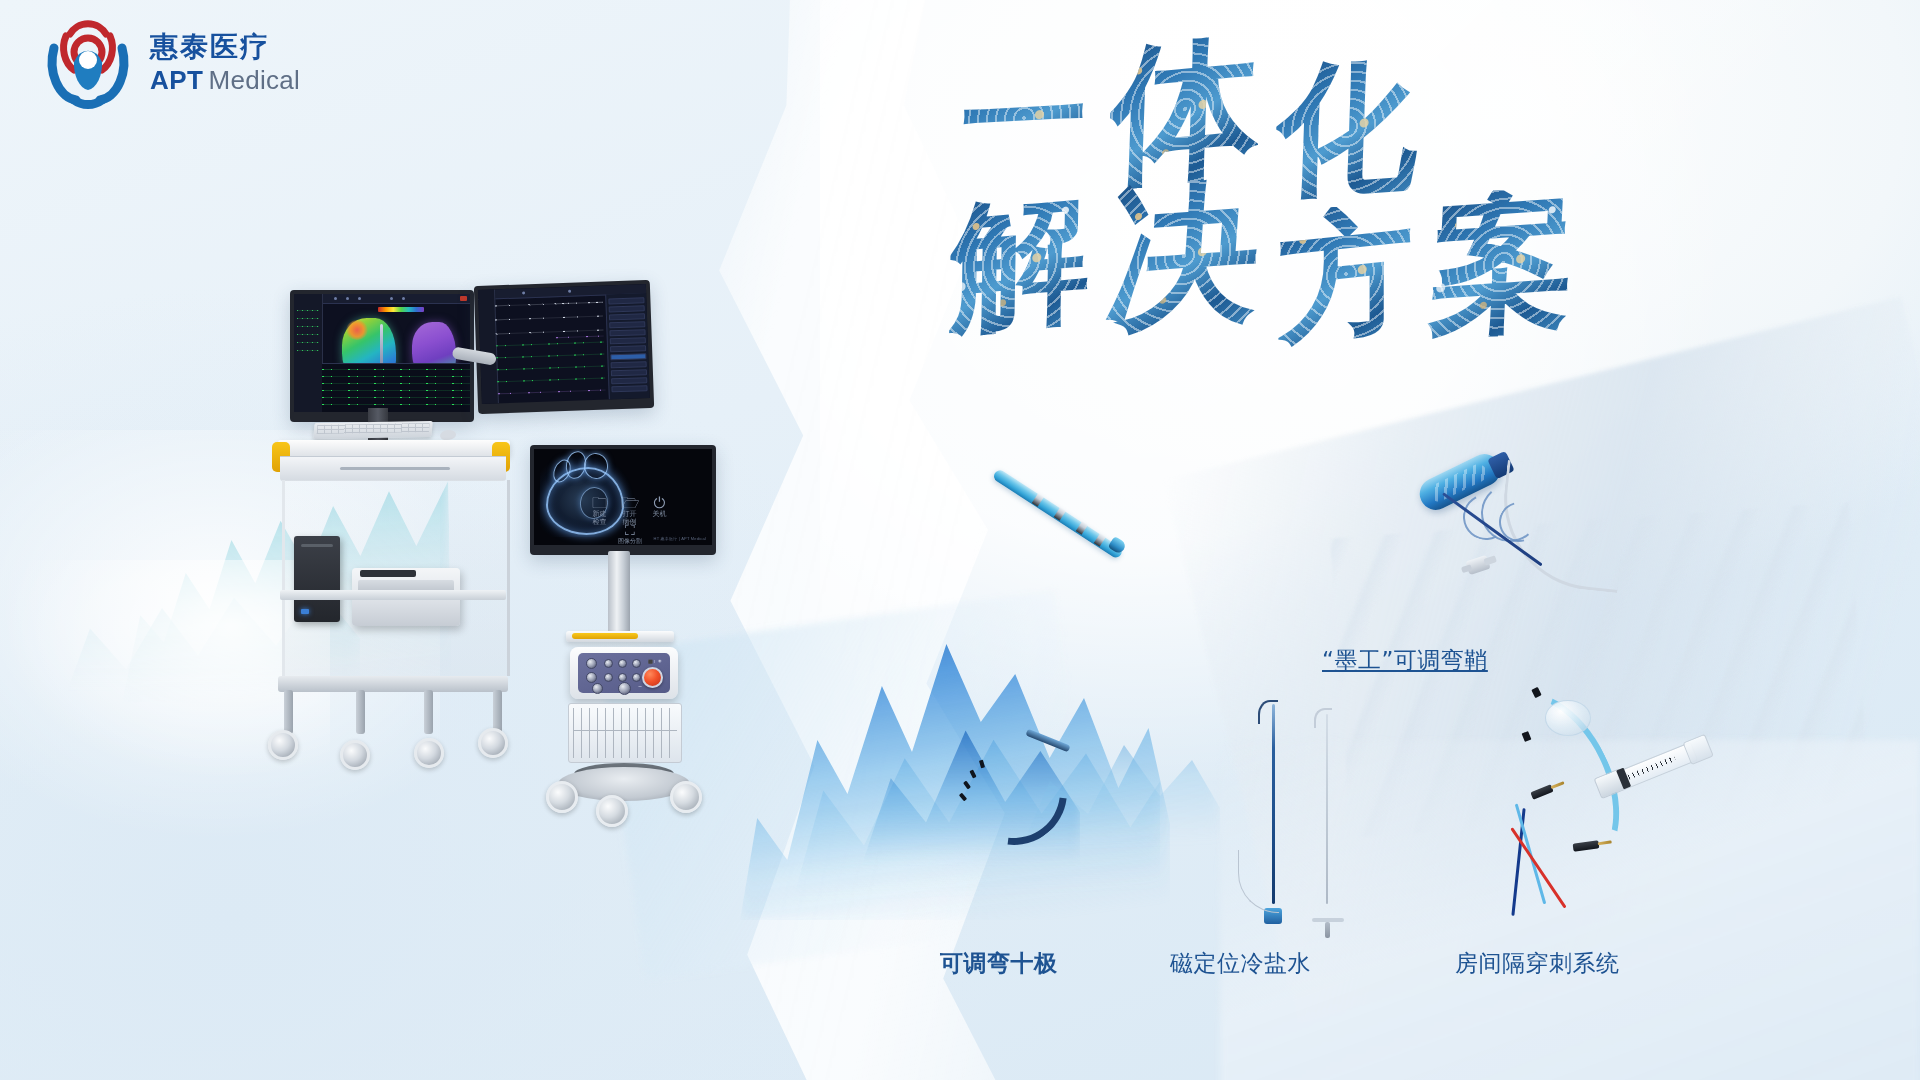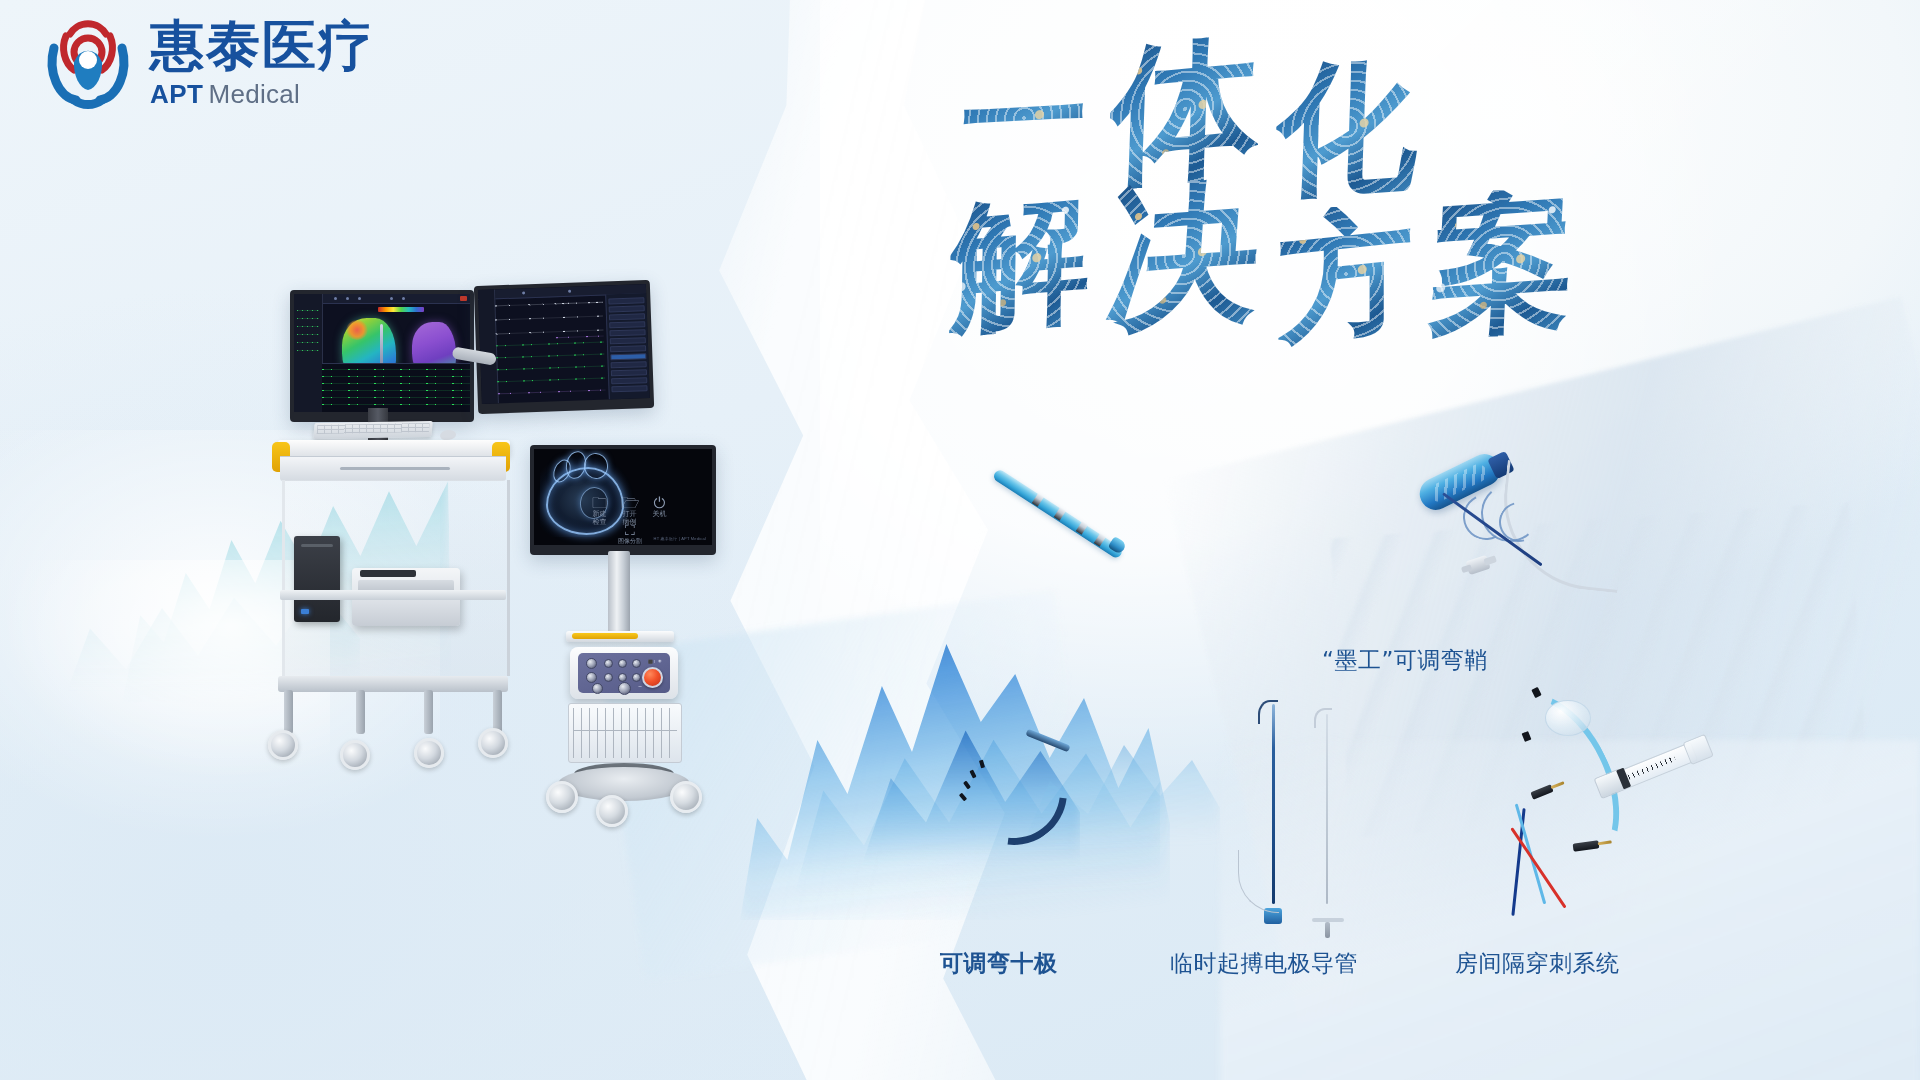--- a/index.html
+++ b/index.html
@@ -97,21 +97,21 @@
   .mtn-diag-pale{
     left:620px;top:620px;width:460px;height:330px;
     background:linear-gradient(128deg,rgba(205,228,243,.65) 0%,rgba(225,239,249,.35) 50%,rgba(255,255,255,0) 80%);
     transform:rotate(-8deg);filter:blur(3px);
   }
 
   
   #logo{position:absolute;left:40px;top:18px;display:flex;align-items:center;gap:14px;}
   .logo-mark{position:relative;width:96px;height:92px;flex:0 0 auto;}
   .logo-text{display:flex;flex-direction:column;justify-content:center;}
-  .logo-cn{font-size:54px;font-weight:700;color:#17519e;letter-spacing:2px;line-height:1.05;
+  .logo-cn{font-size:28px;font-weight:700;color:#17519e;letter-spacing:2px;line-height:1.05;
            font-family:"DejaVu Sans","Liberation Sans",sans-serif;}
   .logo-en{display:flex;align-items:baseline;gap:5px;margin-top:4px;}
   .logo-en .apt{font-size:26px;font-weight:700;color:#17519e;letter-spacing:.5px;}
   .logo-en .med{font-size:26px;font-weight:400;color:#5f6f86;letter-spacing:.3px;}
 
   
   #headline{position:absolute;left:960px;top:40px;width:720px;height:300px;}
   .calli{
     position:absolute;
     font-family:"DejaVu Serif","Liberation Serif",serif;
@@ -355,21 +355,21 @@
     background:linear-gradient(180deg,#f6f9fb,#ccd6e0);border:1px solid #c0cad5;}
 
   
   .cap{position:absolute;color:#1e5392;font-family:"DejaVu Sans","Liberation Sans",sans-serif;
        font-size:23px;font-weight:500;line-height:1.35;letter-spacing:.5px;white-space:nowrap;text-align:center;}
   .cap.l2{line-height:1.38;}
   #cap-htviewer{left:345px;top:840px;text-align:left;font-size:23px;}
   #cap-htviewer .en{font-size:23px;font-weight:600;letter-spacing:.3px;}
   #cap-htviewer .en sup{font-size:12px;vertical-align:super;}
   #cap-ablation{left:1030px;top:608px;}
-  #cap-sheath{left:1322px;top:645px;}
+  #cap-sheath{left:1322px;top:645px;text-decoration:underline;}
   #cap-deca{left:940px;top:948px;font-weight:bold;}
   #cap-tss{left:1170px;top:948px;}
   #cap-pace{left:1455px;top:948px;}
 </style>
 </head>
 <body>
 
 <div id="stage">
 
   <div class="bgwisp wisp-leftpale"></div>
@@ -634,16 +634,16 @@
       <span class="sy-barrel"></span>
       <span class="sy-stop"></span>
       <span class="sy-plunger"></span>
     </div>
   </div>
 
 
 
   <div class="cap" id="cap-sheath">“墨工”可调弯鞘</div>
   <div class="cap" id="cap-deca">可调弯十极</div>
-  <div class="cap" id="cap-tss">临时起搏电极导管</div>
+  <div class="cap" id="cap-tss">磁定位冷盐水</div>
   <div class="cap" id="cap-pace">房间隔穿刺系统</div>
 
 </div>
 
 </body></html>

